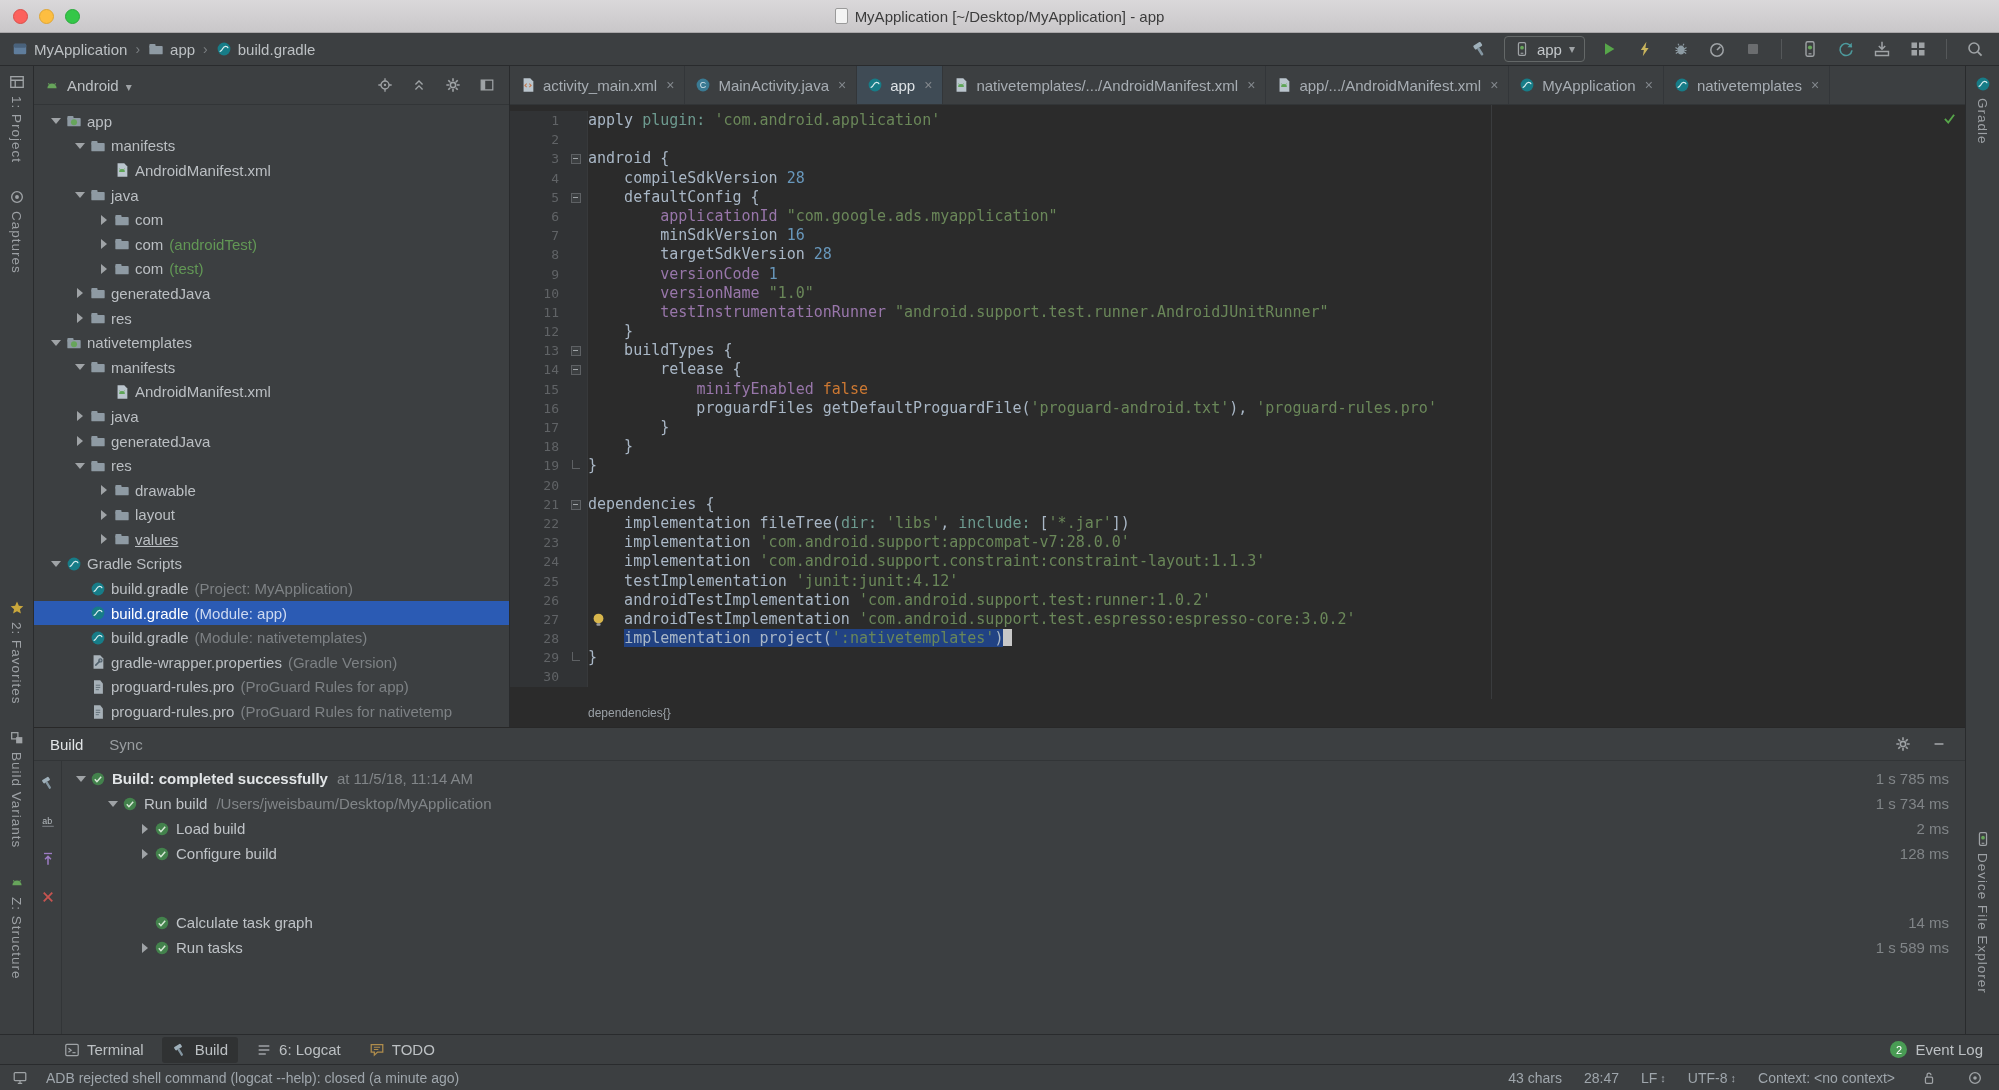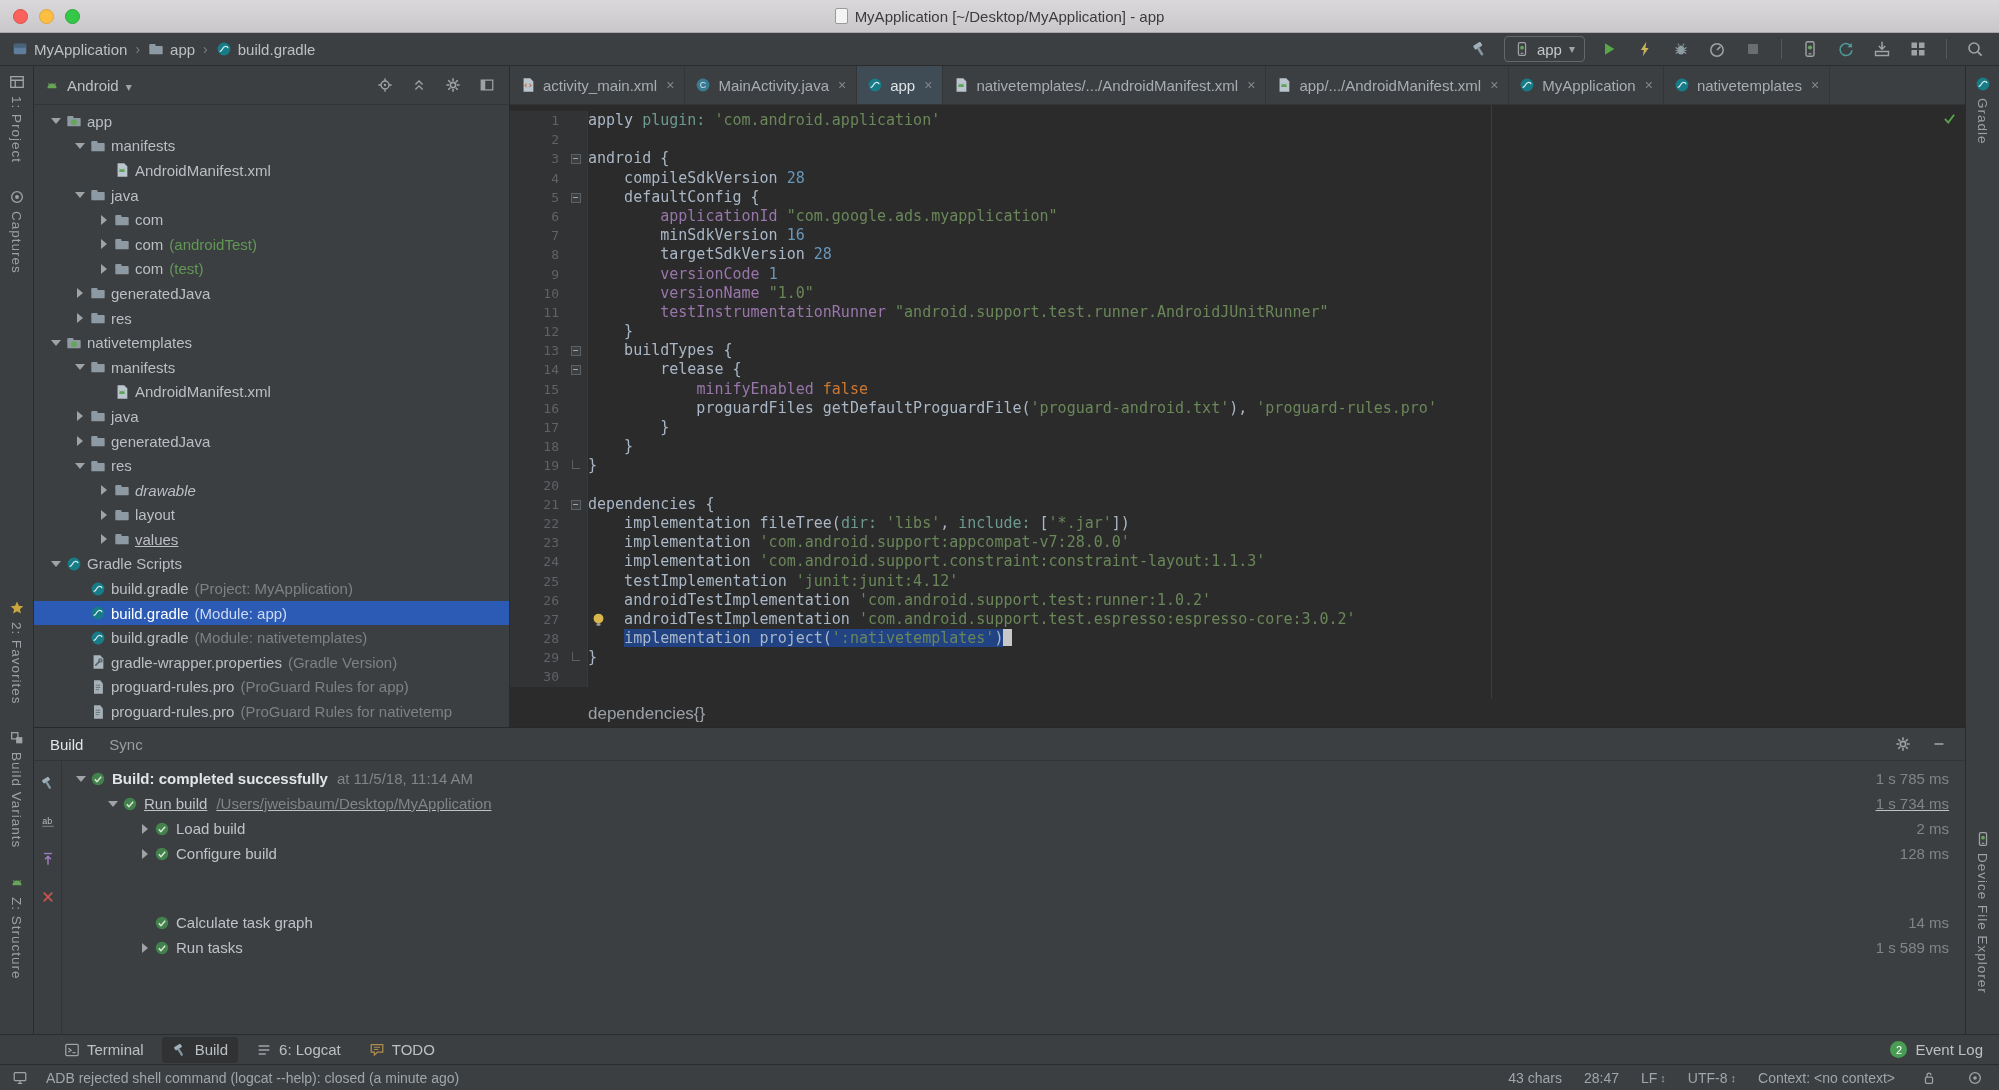--- a/index.html
+++ b/index.html
@@ -73,21 +73,21 @@
   .fo::before{content:'';position:absolute;left:7px;top:9px;width:5px;height:1px;background:#9fa3a6;z-index:1}
   .fc::after{content:'';position:absolute;left:6px;top:4px;width:7px;height:8px;border-left:1px solid #5e6164;border-bottom:1px solid #5e6164}
   .ct{flex:1;color:#a9b7c6}
   .tk-p{color:#a9b7c6}.tk-s{color:#6a8759}.tk-n{color:#6897bb}.tk-k{color:#cc7832}
   .tk-f{color:#9876aa}.tk-a{color:#6d9a8f}
   .tk-ps{color:#a9b7c6;background:#214283}.tk-ss{color:#6a8759;background:#214283}
   .caret-block{display:inline-block;width:9px;height:17px;background:#c8c8c8;vertical-align:-3px}
   .bulb{position:absolute;left:80px;top:1px;width:17px;height:17px}
   #guide{position:absolute;left:981px;top:39px;bottom:28px;width:1px;background:#3a3c3e}
   #ed-breadcrumb{position:absolute;left:0;bottom:0;right:0;height:27px;line-height:27px;
-    padding-left:78px;font-size:17px;color:#9aa0a6;background:#2b2b2b}
+    padding-left:78px;font-size:12px;color:#9aa0a6;background:#2b2b2b}
   #inspection-check{position:absolute;right:8px;top:45px;width:15px;height:15px}
   #ed-scrollbar{position:absolute;right:0;top:39px;bottom:28px;width:13px;background:#2b2b2b}
   
   #build-panel{position:absolute;left:34px;top:727px;width:1931px;height:307px;background:#3c3f41;border-top:1px solid #282828}
   #build-header{height:33px;display:flex;align-items:center;gap:26px;padding-left:16px;border-bottom:1px solid #323537}
   .bh-tab{font-size:15px;color:#9a9ea1;cursor:default}
   .bh-tab.active{color:#e2e5e7}
   #build-header-icons{margin-left:auto;display:flex;align-items:center;gap:12px;padding-right:14px}
   #build-toolbar{position:absolute;left:0;top:33px;bottom:0;width:28px;border-right:1px solid #323537;
     display:flex;flex-direction:column;align-items:center;gap:14px;padding-top:10px}
@@ -539,21 +539,21 @@
           <span class="ar-d"></span>
         </span>
         <span class="ic ic16">
           <svg viewBox="0 0 18 18">
             <rect x="1.5" y="3.5" width="7" height="4" rx="1" fill="#8E9AA3"></rect>
             <rect x="1.5" y="5.5" width="15" height="9.5" rx="1" fill="#8E9AA3"></rect>
           </svg>
         </span>
         <span class="tr-lab">res</span>
       </div>
-      <div class="trow" style="padding-left: 60px; font-style: italic;">
+      <div class="trow" style="padding-left: 60px;">
         <span class="tr-arrow">
           <span class="ar-r"></span>
         </span>
         <span class="ic ic16">
           <svg viewBox="0 0 18 18">
             <rect x="1.5" y="3.5" width="7" height="4" rx="1" fill="#8E9AA3"></rect>
             <rect x="1.5" y="5.5" width="15" height="9.5" rx="1" fill="#8E9AA3"></rect>
           </svg>
         </span>
         <span class="tr-lab">drawable</span>
@@ -849,21 +849,21 @@
         <span class="ic ic16">
           <svg viewBox="0 0 18 18">
             <circle cx="9" cy="9" r="7" fill="#43824c"></circle>
             <path d="M5.4 9.4l2.4 2.6 4.8-5.4" fill="none" stroke="#d8e8d8" stroke-width="1.7"></path>
           </svg>
         </span>
         <span class="br-lab bold">Build: completed successfully</span>
         <span class="br-det">at 11/5/18, 11:14 AM</span>
         <span class="br-time">1 s 785 ms</span>
       </div>
-      <div class="br" style="padding-left: 42px; text-decoration: underline;">
+      <div class="br" style="padding-left: 42px;">
         <span class="tr-arrow">
           <span class="ar-d"></span>
         </span>
         <span class="ic ic16">
           <svg viewBox="0 0 18 18">
             <circle cx="9" cy="9" r="7" fill="#43824c"></circle>
             <path d="M5.4 9.4l2.4 2.6 4.8-5.4" fill="none" stroke="#d8e8d8" stroke-width="1.7"></path>
           </svg>
         </span>
         <span class="br-lab">Run build</span>

